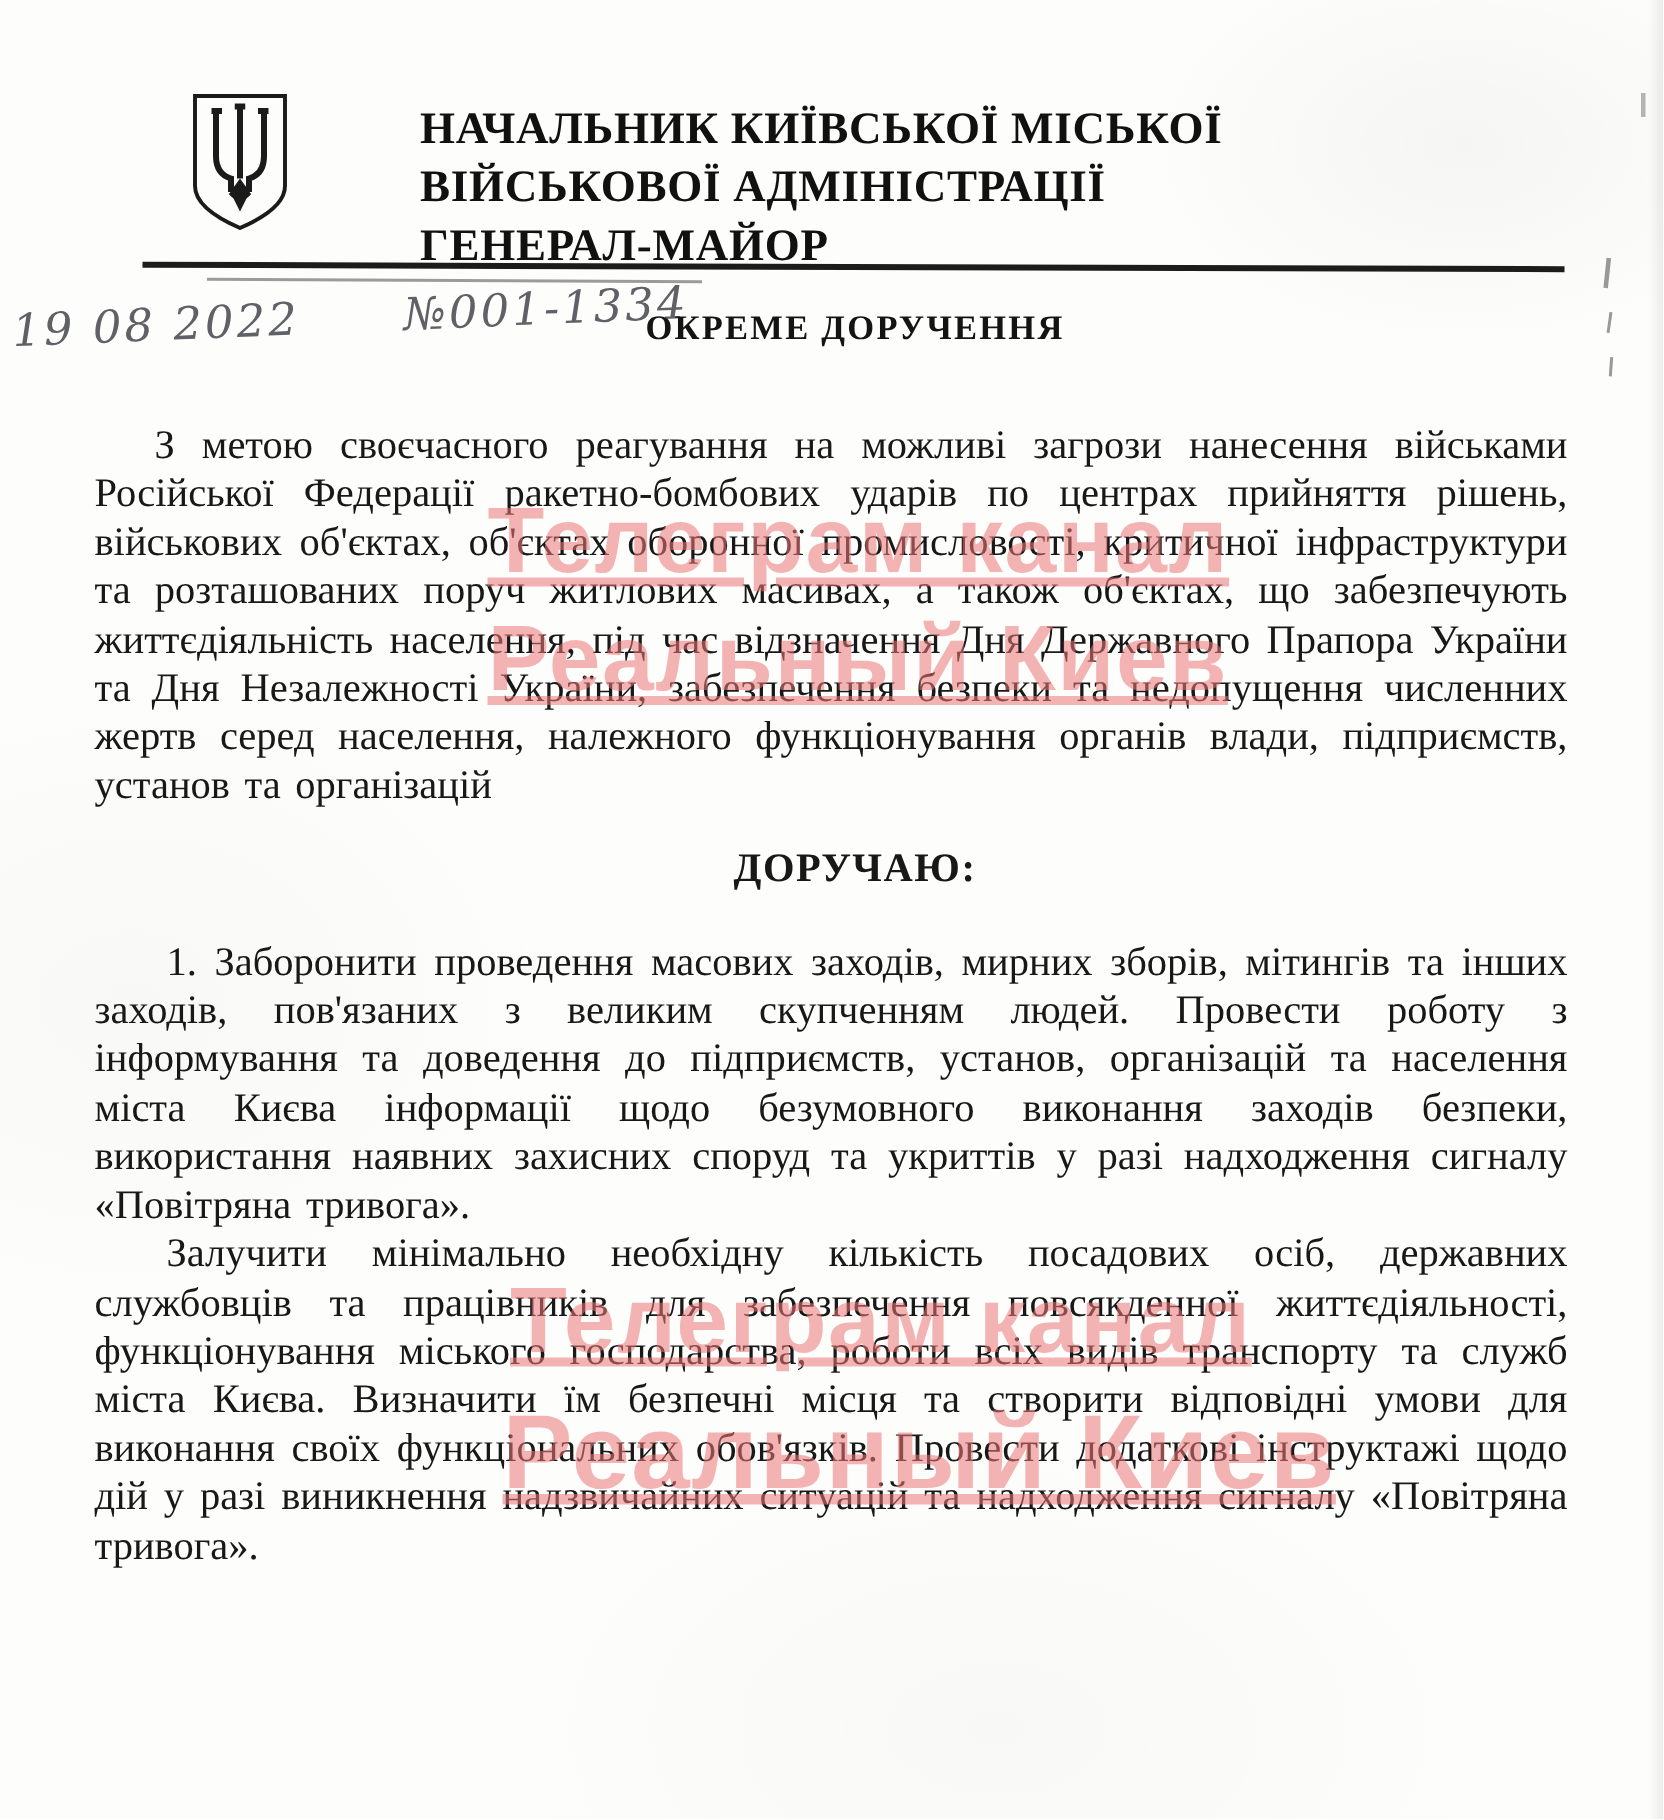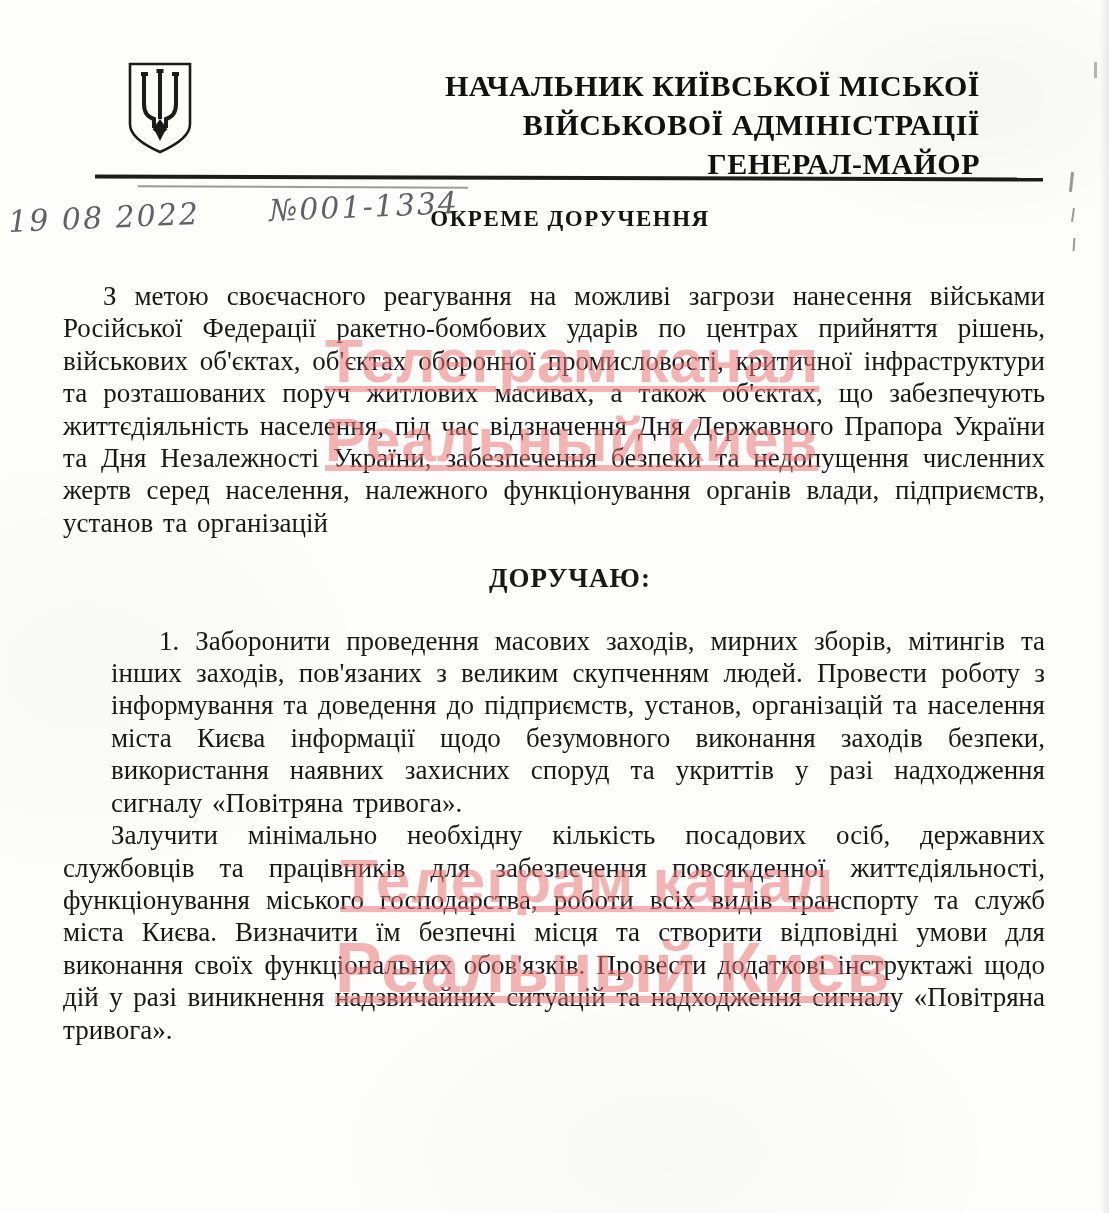--- a/index.html
+++ b/index.html
@@ -18,21 +18,21 @@
   .page::after{
     content:"";position:absolute;top:0;right:0;bottom:0;width:10px;
     background:linear-gradient(to right, transparent, rgba(0,0,0,0.07));
     pointer-events:none;
   }
   
   .emblem{position:absolute;left:126px;top:62px;width:68px;height:92px;}
   
   .letterhead{
     position:absolute;left:280px;top:66px;width:700px;
-    text-align:right;font-weight:bold;font-size:30px;line-height:39px;
+    text-align:left;font-weight:bold;font-size:30px;line-height:39px;
     letter-spacing:0.5px;color:#111;
   }
   
   .rule{
     position:absolute;left:95px;top:176px;width:948px;height:4px;
     background:#1c1c1c;transform:rotate(0.18deg);
   }
   .rule-echo{
     position:absolute;left:138px;top:186px;width:330px;height:2px;
     background:#4a4a4a;opacity:.55;transform:rotate(0.3deg);
@@ -54,21 +54,21 @@
     position:absolute;left:63px;top:280px;width:982px;
     font-size:27px;line-height:32.4px;text-align:justify;
     word-spacing:3px;color:#181818;
   }
   .main p{margin:0;}
   p.intro{text-indent:40px;}
   .instruct{margin:23px 0 0 32px !important;font-weight:bold;text-align:center;letter-spacing:1px;}
   .addressee{margin-top:38px !important;text-align:right;padding-right:22px;line-height:34px;}
   .period{margin-top:26px !important;text-align:right;padding-right:22px;}
   p.item{text-indent:48px;}
-  p.item.first{margin-top:30px !important;margin-left:48px;}
+  p.item.first{margin-top:30px !important;}
   
   .wm{
     position:absolute;z-index:6;pointer-events:none;
     font-family:"Liberation Sans", sans-serif;font-weight:bold;
     font-size:62px;letter-spacing:1px;white-space:nowrap;
     color:var(--wm-color, #ec7878);opacity:.55;text-decoration:underline;
   }
   
   .artifact{position:absolute;background:#6d6d6d;opacity:.7;}
   .a1{left:1070px;top:172px;width:3px;height:20px;transform:rotate(6deg);}

